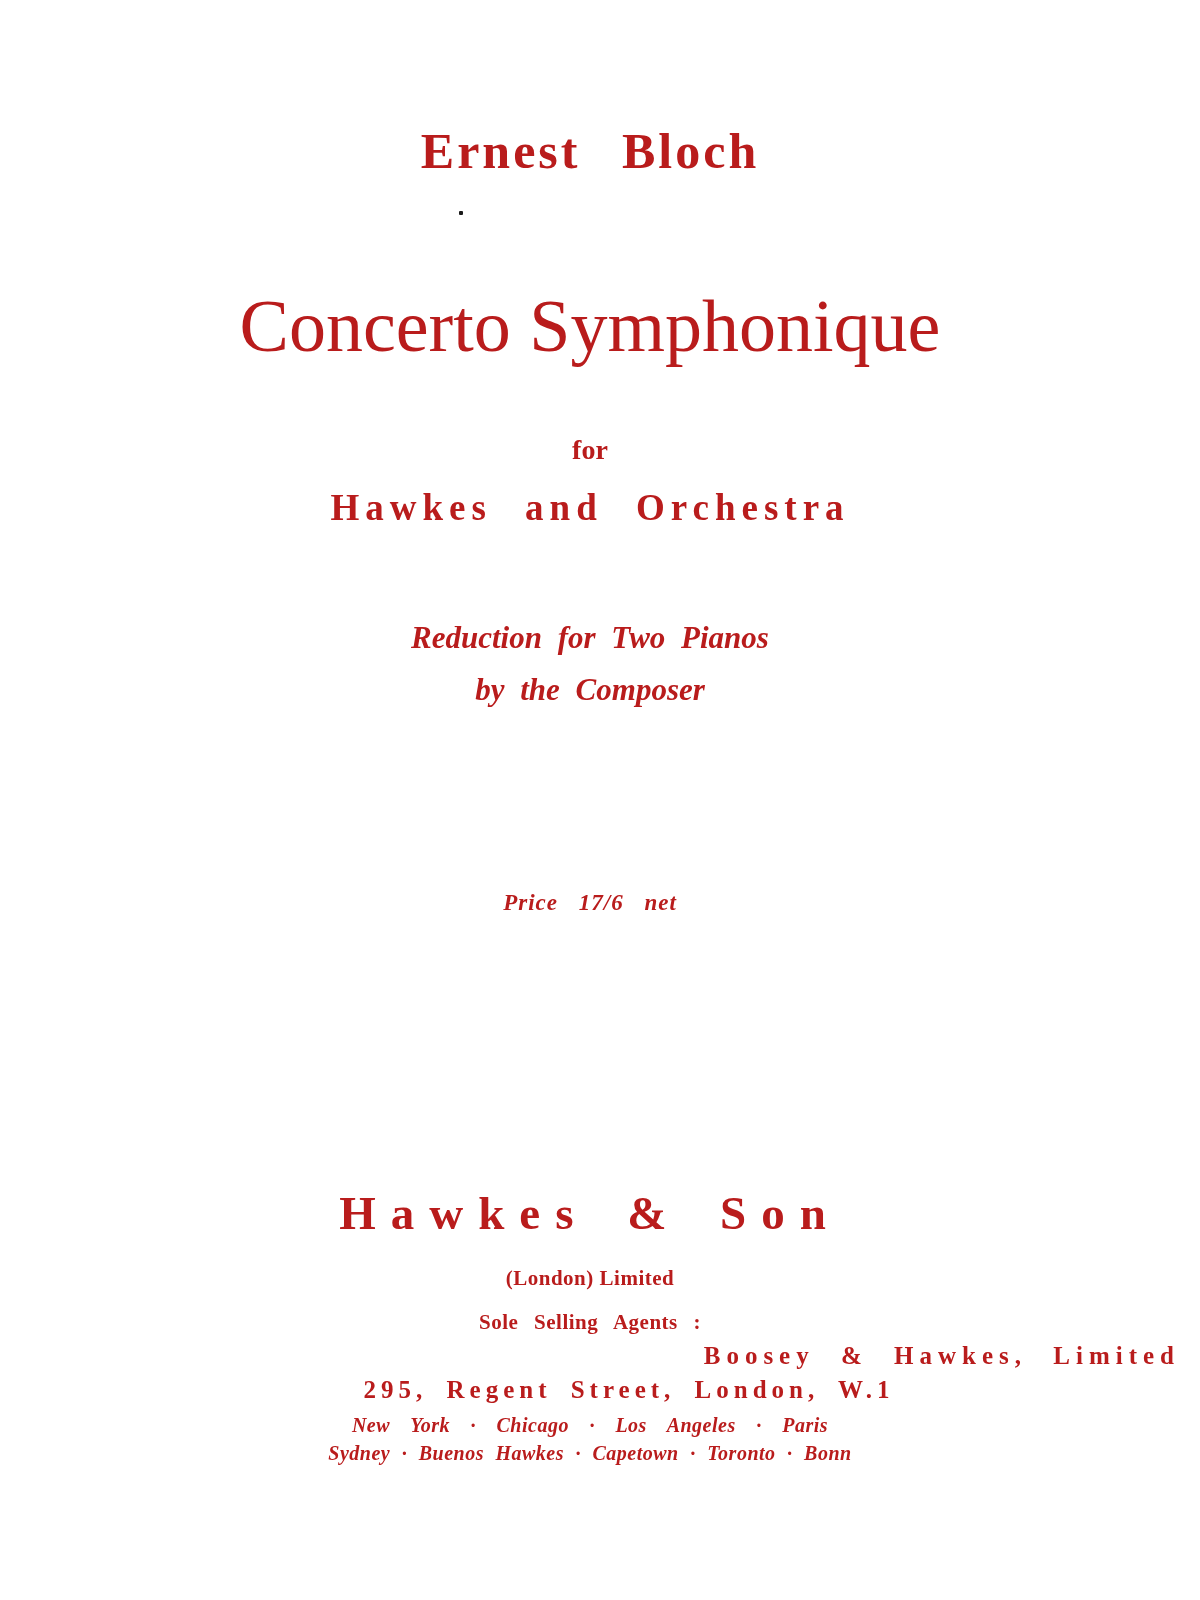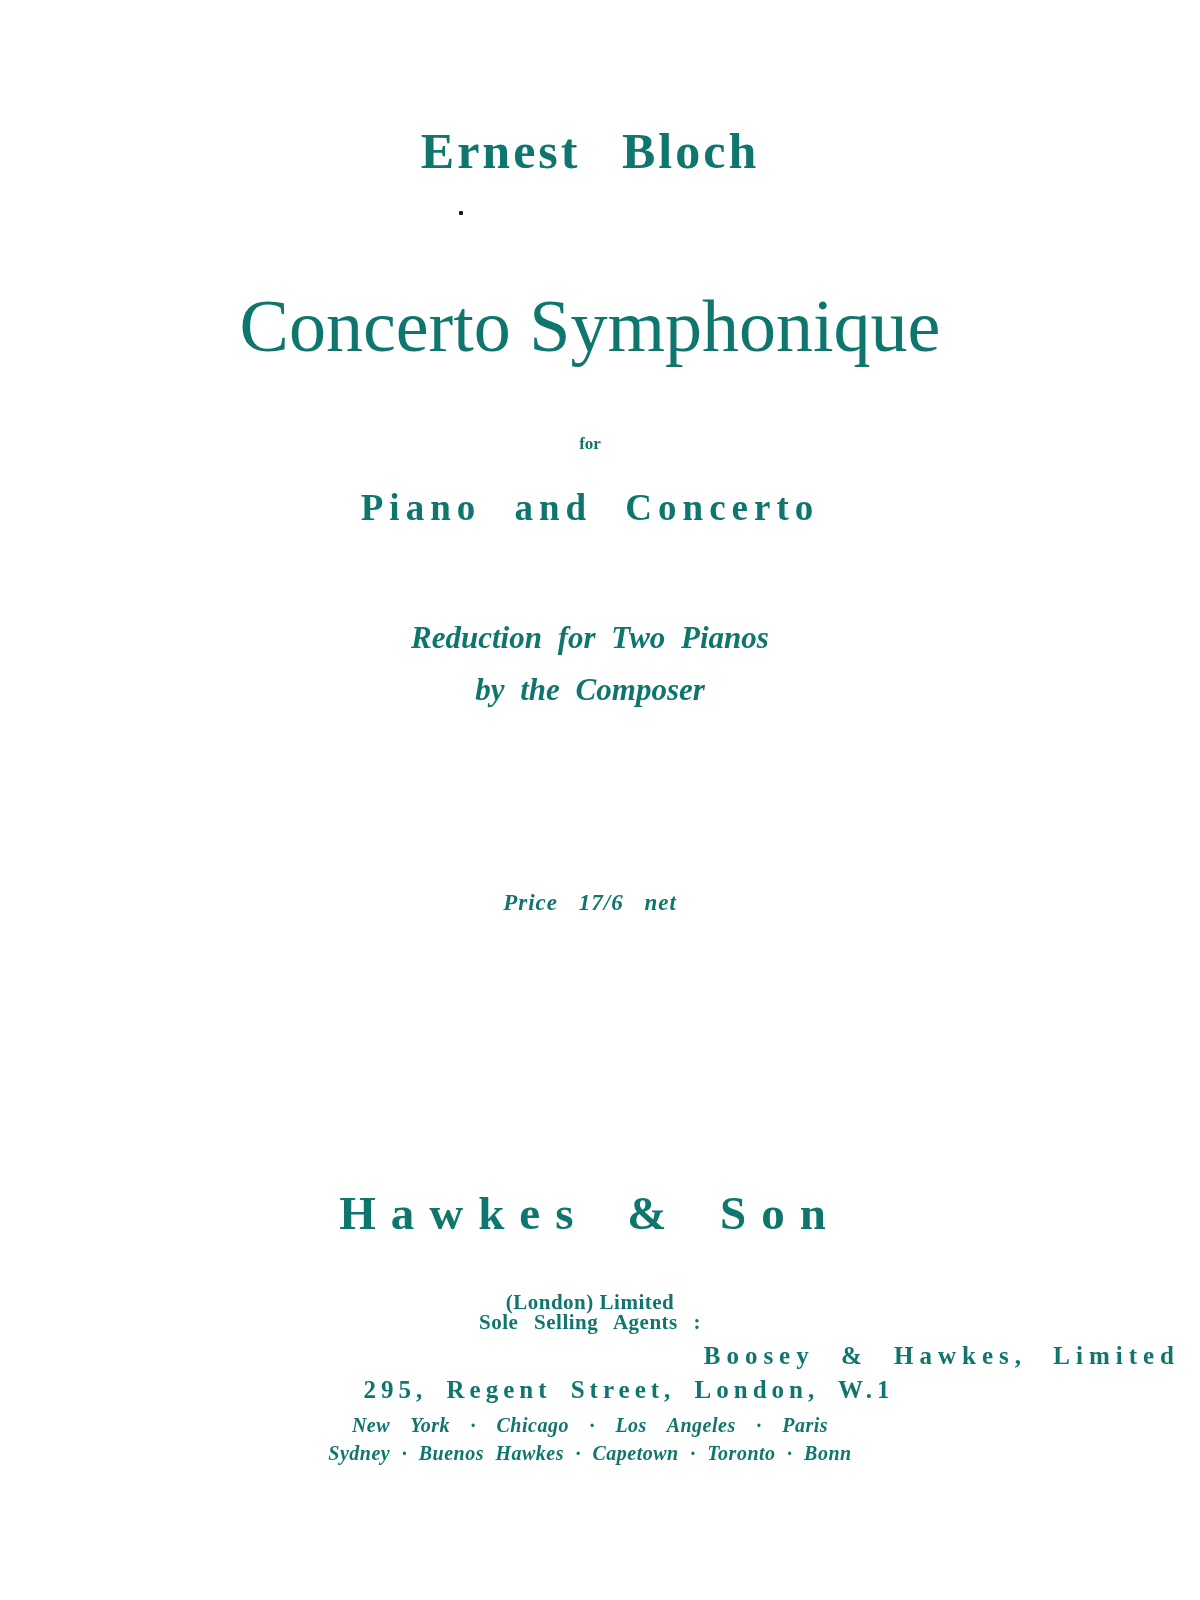--- a/index.html
+++ b/index.html
@@ -5,21 +5,21 @@
   html, body {
     margin: 0;
     padding: 0;
     background: #ffffff;
   }
   .page {
     position: relative;
     width: 1200px;
     height: 1600px;
     background: #ffffff;
-    color: #0f766e;
+    color: #b91c1c;
     font-family: "Liberation Serif", "DejaVu Serif", serif;
     overflow: hidden;
   }
   .line {
     position: absolute;
     left: 0;
     width: 1180px;   
     text-align: center;
     white-space: nowrap;
   }
@@ -31,21 +31,21 @@
     word-spacing: 26px;
   }
   .title {
     top: 284px;
     font-size: 74px;
     font-weight: normal;
     letter-spacing: 0px;
   }
   .for-label {
     top: 434px;
-    font-size: 17px;
+    font-size: 28px;
     font-weight: bold;
   }
   .subtitle {
     top: 486px;
     font-size: 37px;
     font-weight: bold;
     letter-spacing: 6px;
     word-spacing: 18px;
   }
   .reduction {
@@ -76,21 +76,20 @@
     font-size: 47px;
     font-weight: bold;
     letter-spacing: 15px;
     word-spacing: 12px;
   }
   .publisher-location {
     top: 1266px;
     font-size: 21px;
     font-weight: bold;
     letter-spacing: 0.5px;
-    margin-top: 24px;
   }
   .agents-label {
     top: 1310px;
     font-size: 21px;
     font-weight: bold;
     word-spacing: 10px;
     letter-spacing: 0.5px;
   }
   .agent-name {
     top: 1342px;
@@ -140,21 +139,21 @@
 <div class="page">
 
   <div class="line composer">Ernest Bloch</div>
 
   <div class="artifact-dot"></div>
 
   <div class="line title">Concerto Symphonique</div>
 
   <div class="line for-label">for</div>
 
-  <div class="line subtitle">Piano and Concerto</div>
+  <div class="line subtitle">Hawkes and Orchestra</div>
 
   <div class="line reduction2">by the Composer</div>
 
   <div class="line reduction">Reduction for Two Pianos</div>
 
   <div class="line price">Price 17/6 net</div>
 
   <div class="line publisher-name">Hawkes &amp; Son</div>
 
   <div class="line publisher-location">(London) Limited</div>

